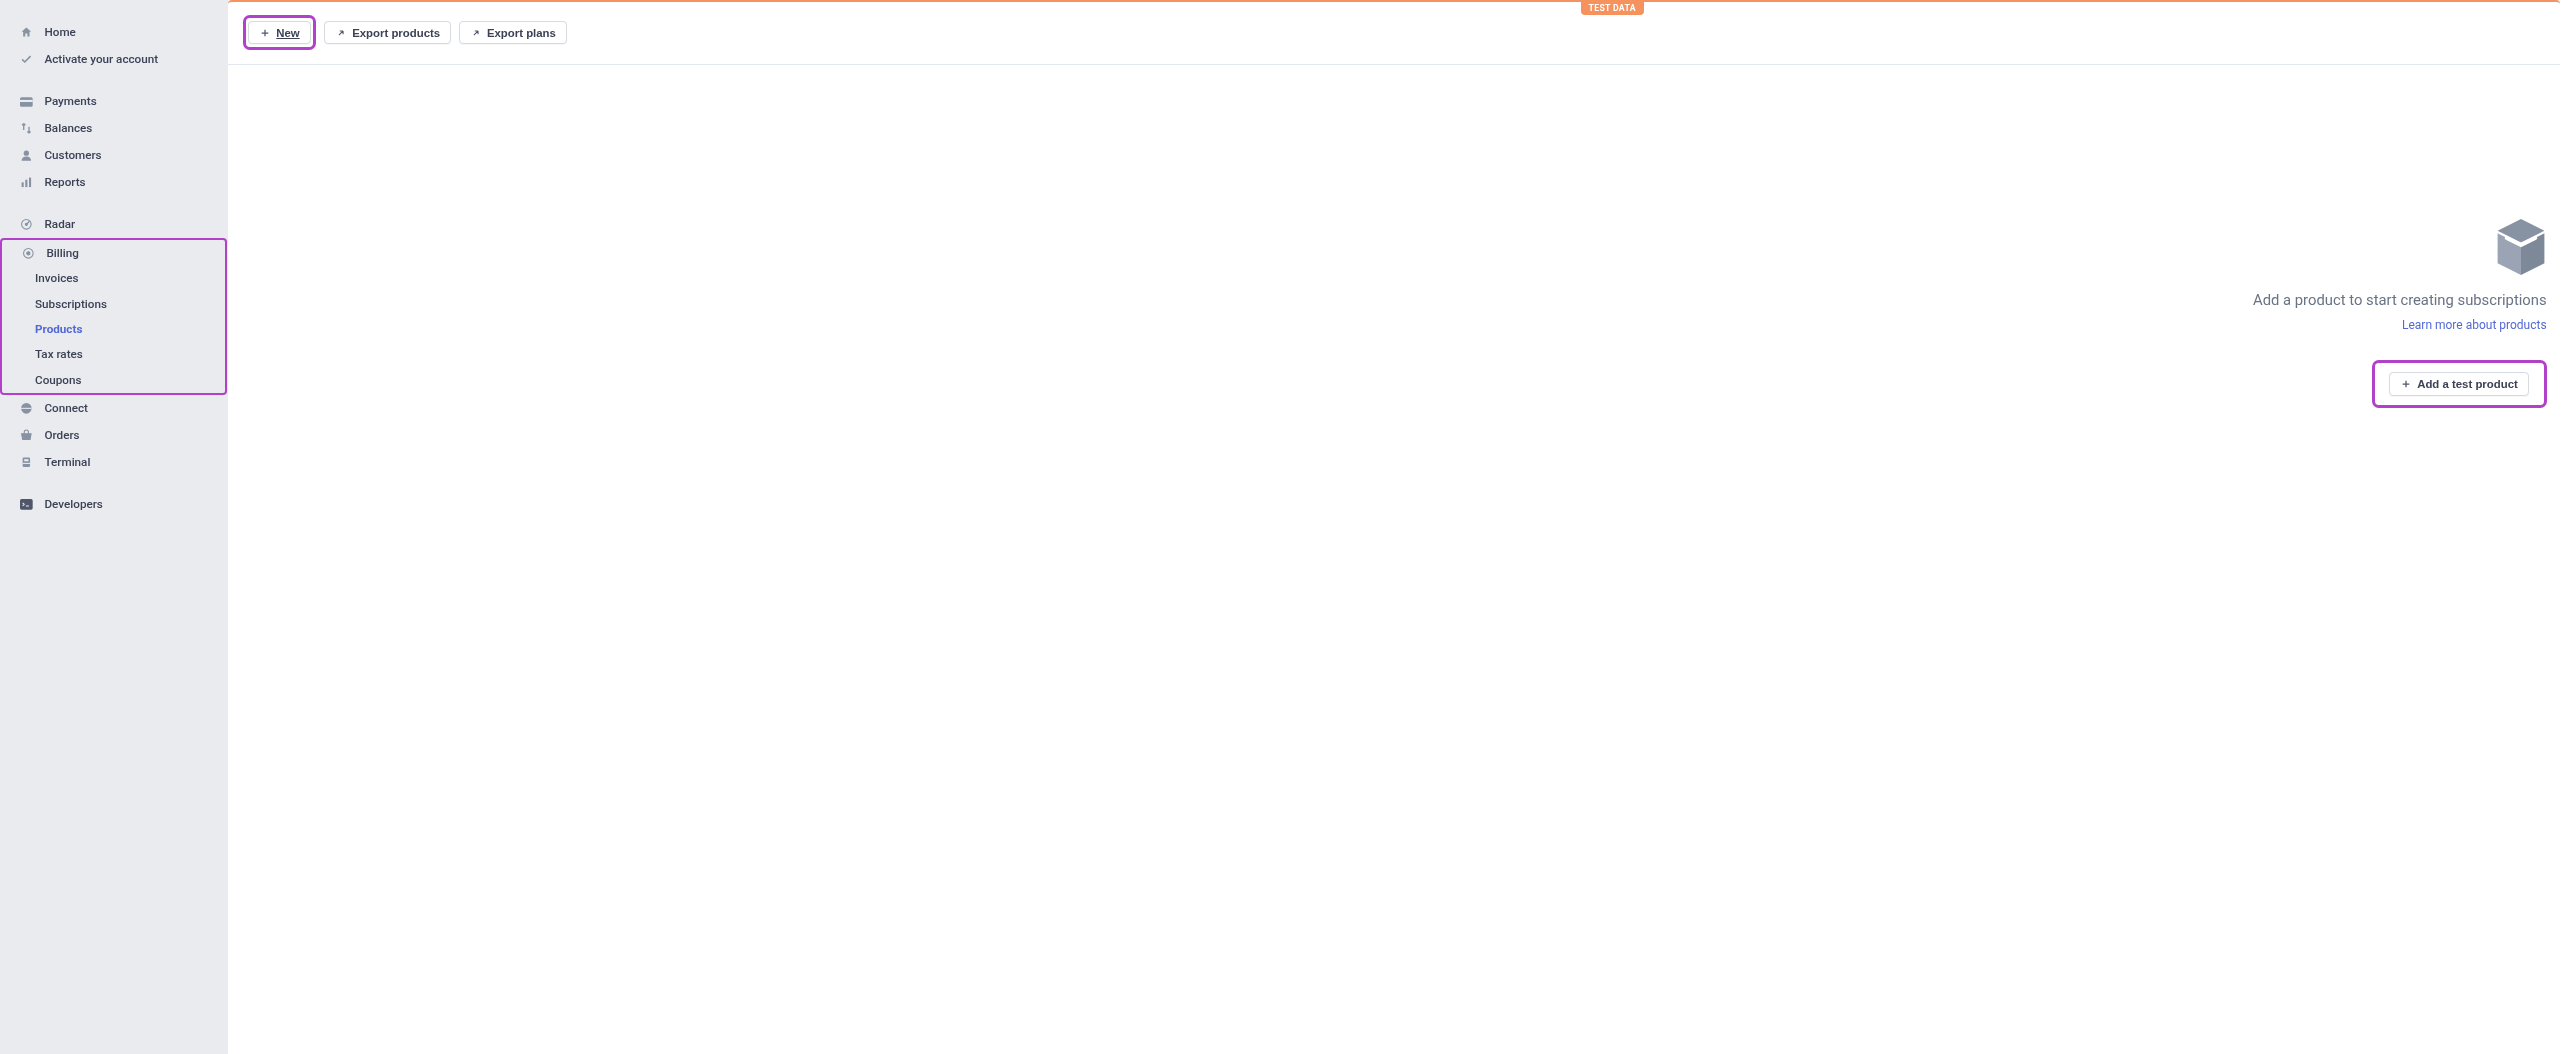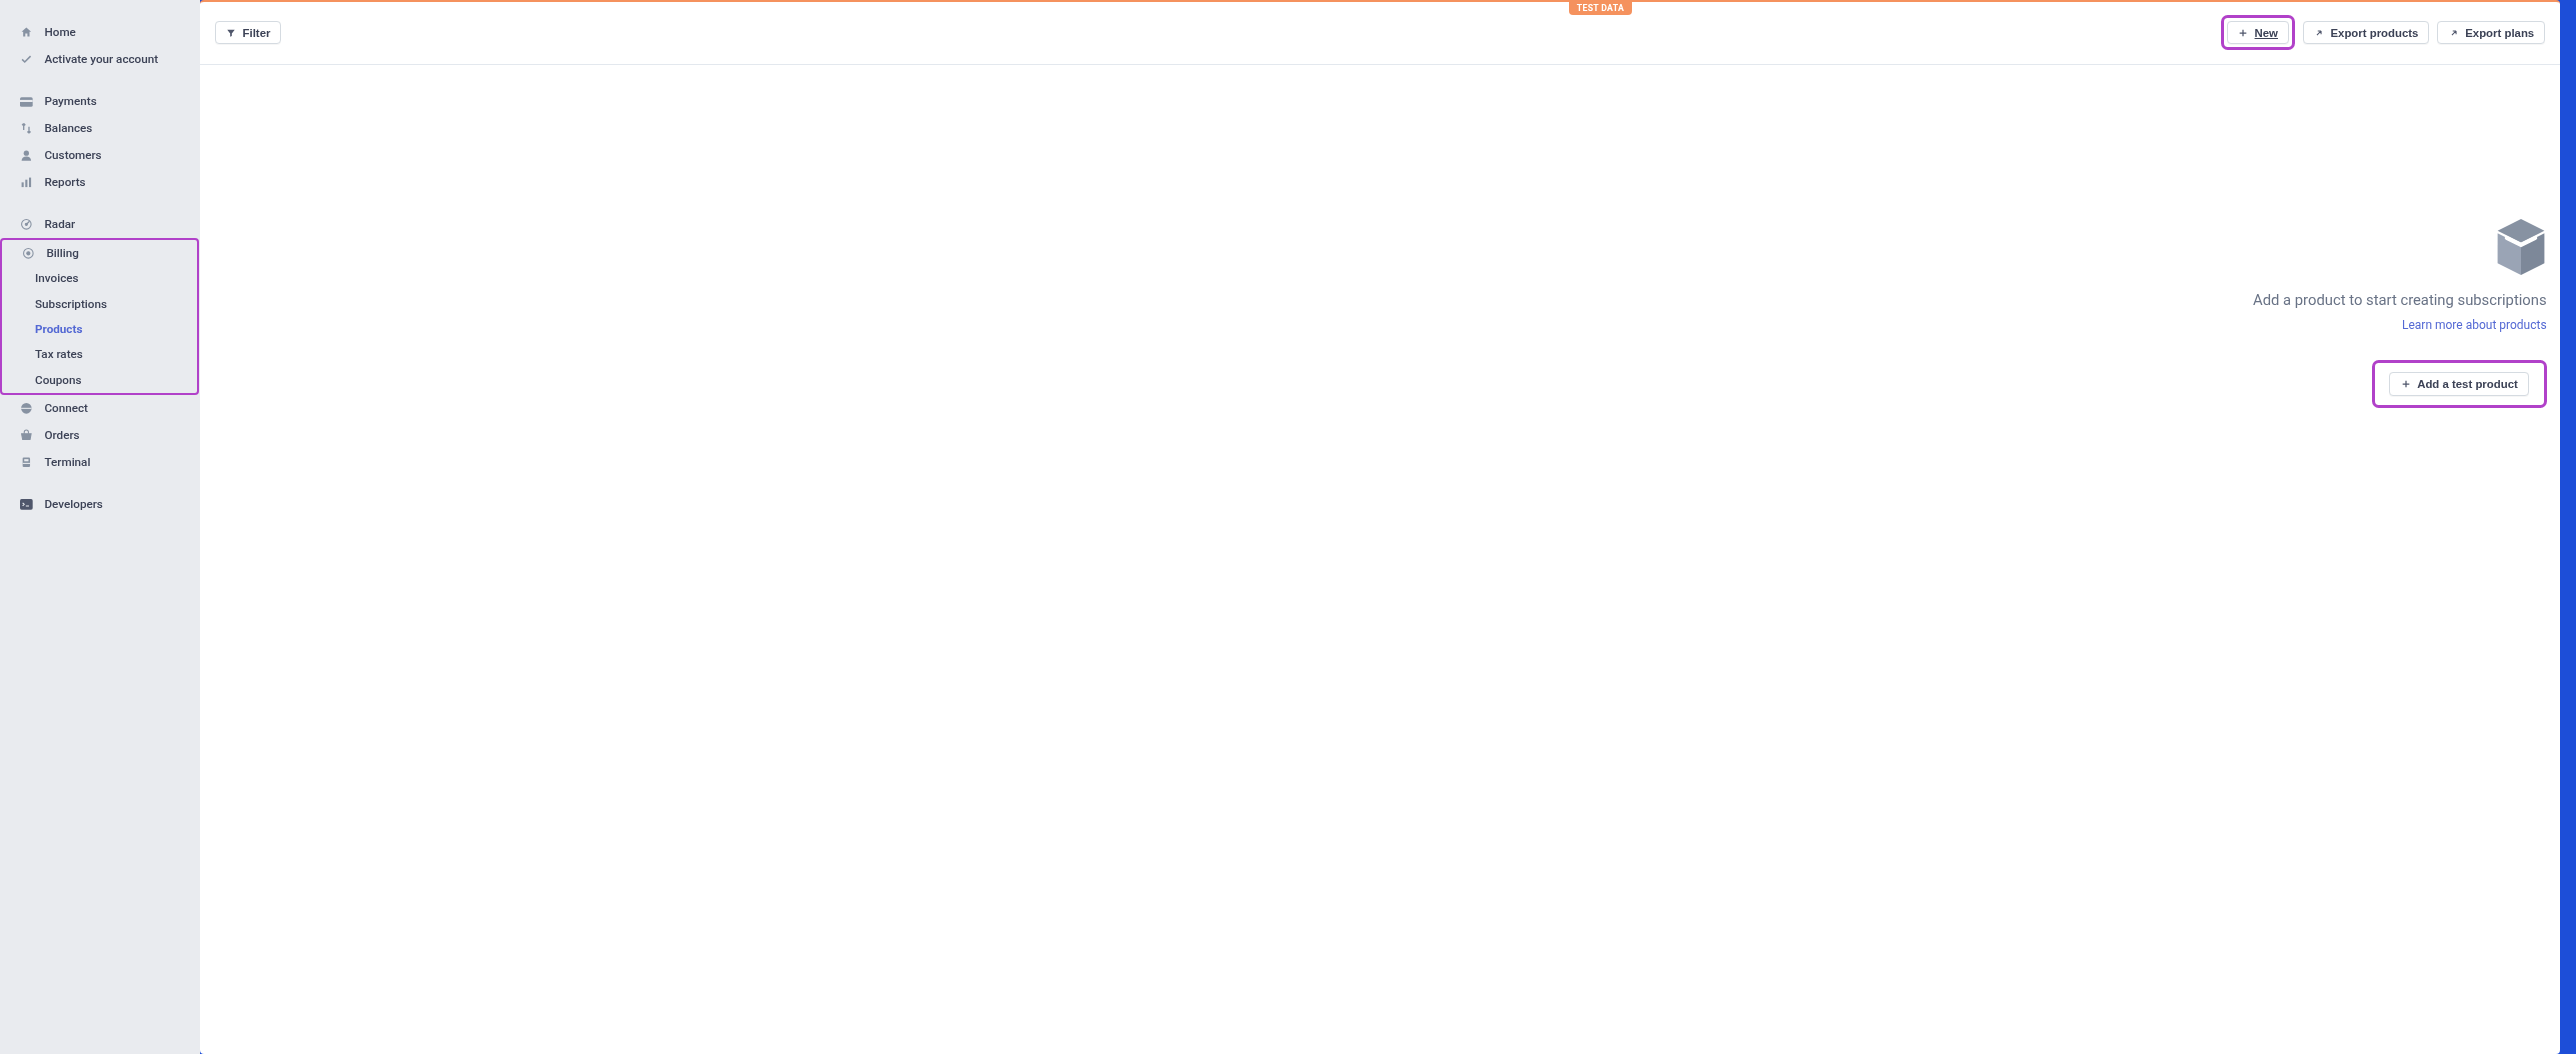--- a/index.html
+++ b/index.html
@@ -4,21 +4,21 @@
 <style>
 * { box-sizing: border-box; margin: 0; padding: 0; }
 body {
   font-family: -apple-system, BlinkMacSystemFont, "Segoe UI", Roboto, "Helvetica Neue", Arial, sans-serif;
   background: #e9ebef;
   color: #3c4256;
   font-size: 10.7px;
 }
 .app { display: flex; min-height: 100vh; }
 .sidebar {
-  width: 200px;
+  width: 228px;
   background: #e9ebef;
   padding: 19px 0 13.4px 0;
   flex-shrink: 0;
 }
 .nav-group { margin-bottom: 16px; }
 .nav-item {
   display: flex;
   align-items: center;
   padding: 4px 19px;
   cursor: pointer;
@@ -50,21 +50,21 @@
   color: #5469d4;
   font-weight: 700;
 }
 .highlight-box {
   border: 2.7px solid #b141c9;
   border-radius: 4px;
   margin: 0 1px 0 0;
 }
 .main {
   flex: 1;
-  background: #1d4ed8;
+  background: #ffffff;
   padding: 0 16px 0 0;
   display: flex;
   flex-direction: column;
 }
 .content-panel {
   background: #ffffff;
   border-radius: 4px;
   position: relative;
   flex: 1;
   border-top: 2px solid #f5925e;
@@ -276,30 +276,20 @@
       </div>
     </div>
 
   </aside>
 
   <main class="main">
     <div class="content-panel">
       <div class="test-badge">TEST DATA</div>
 
       <div class="toolbar">
-        <div class="toolbar-left">
-          <button class="btn">
-            <span class="icon">
-              <svg width="10" height="10" viewBox="0 0 24 24" fill="#4f566b">
-                  <path d="M3 4h18l-7 9v6l-4 2v-8z"></path>
-                </svg>
-            </span>
-            <span>Filter</span>
-          </button>
-        </div>
         <div class="toolbar-right">
           <span class="new-highlight">
             <button class="btn">
               <span class="icon">
                 <svg width="10" height="10" viewBox="0 0 24 24" fill="none" stroke="#4f566b" stroke-width="3">
                     <path d="M12 4v16M4 12h16"></path>
                   </svg>
               </span>
               <span>New</span>
             </button>

